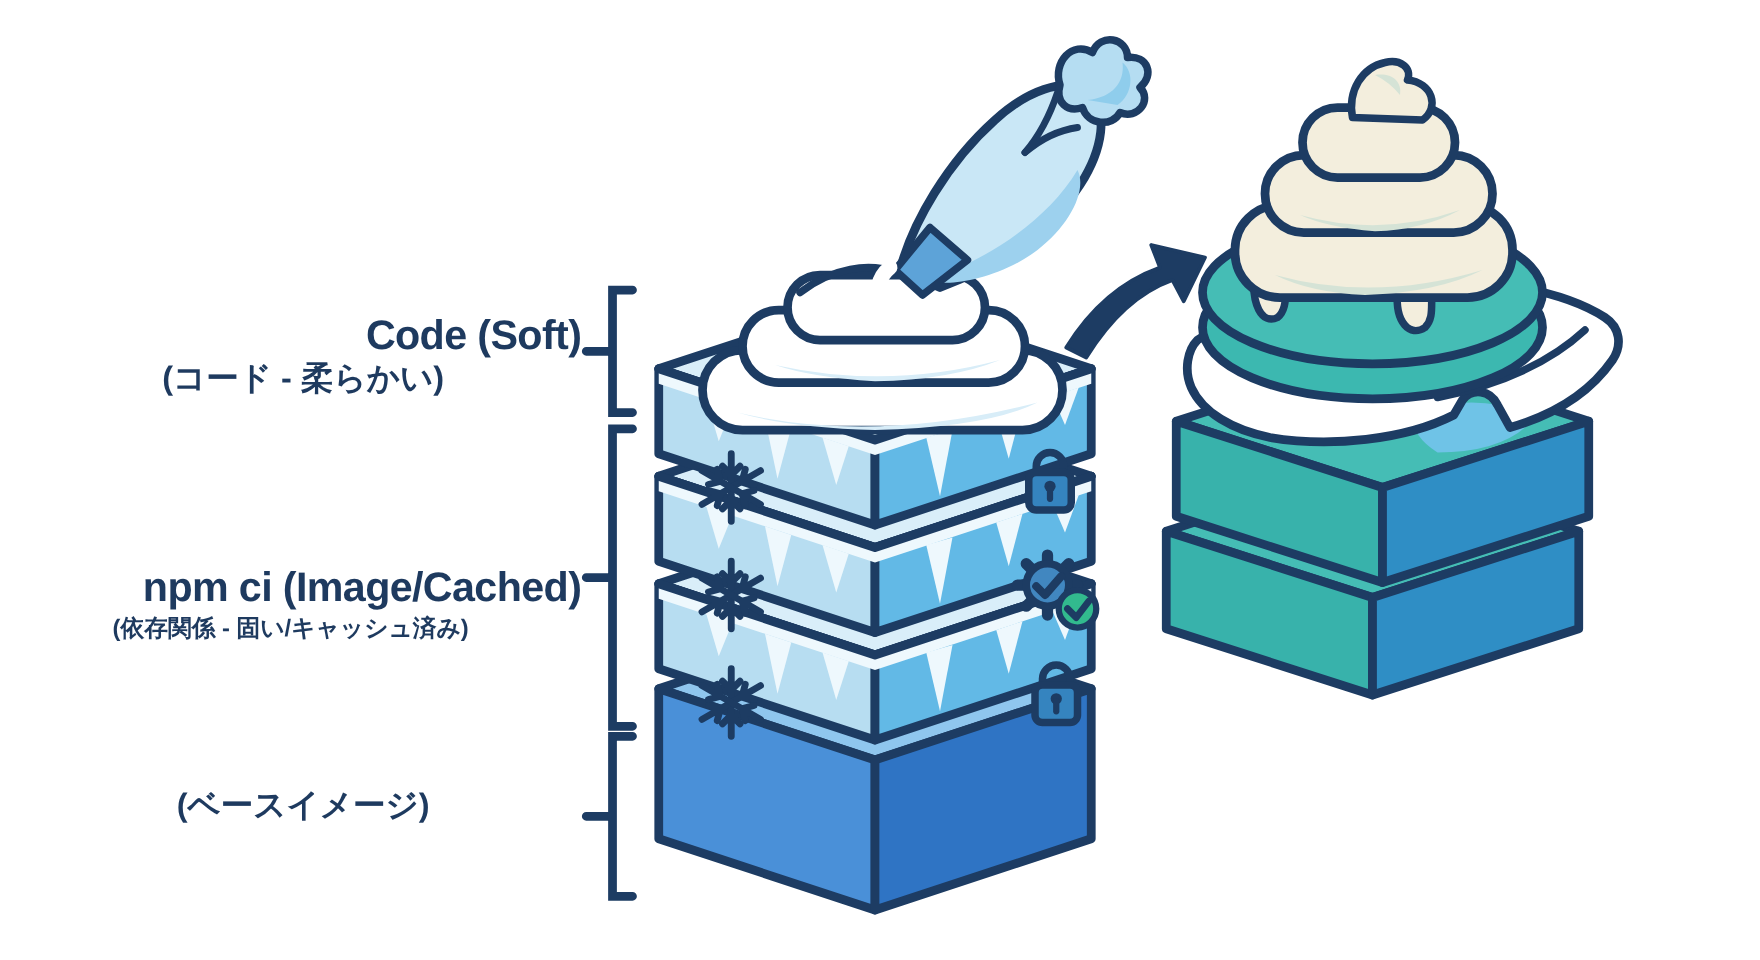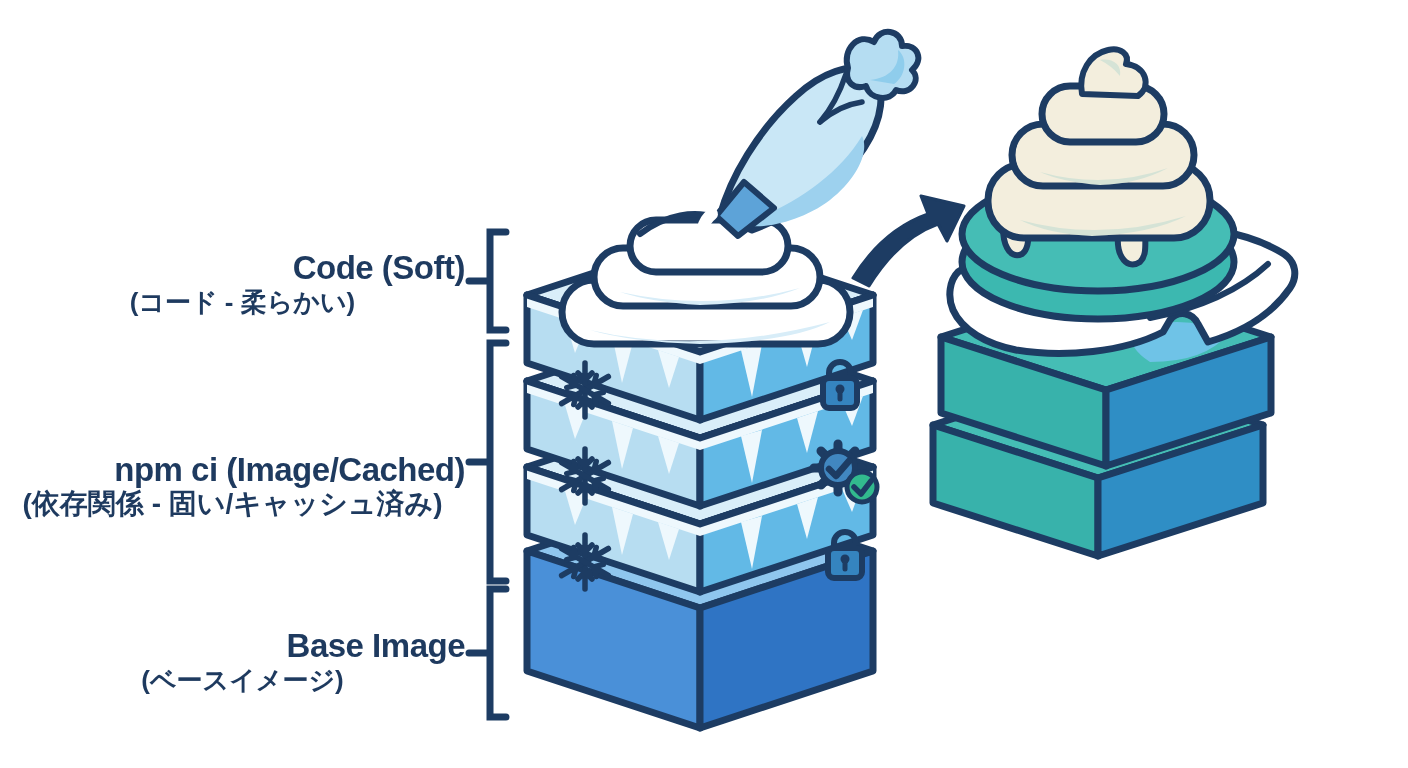--- a/index.html
+++ b/index.html
@@ -6,21 +6,21 @@
   body{
     width:1408px;height:768px;position:relative;overflow:hidden;
     background:#ffffff;
     font-family:"Liberation Sans","DejaVu Sans",sans-serif;
   }
   #stage{position:absolute;inset:0;}
   svg{position:absolute;left:0;top:0;}
   .label-group{position:absolute;text-align:right;color:#1e3a5f;}
   .label-en{font-size:33px;line-height:36px;font-weight:700;letter-spacing:-0.5px;white-space:nowrap;}
   .label-ja{font-size:26px;line-height:32px;font-weight:700;white-space:nowrap;text-align:center;}
-  .label-ja.small{font-size:28px;}
+  .label-ja.small{font-size:19px;}
 </style>
 </head>
 <body>
 
 <div id="stage">
 
 <svg width="1408" height="768" viewBox="0 0 1408 768">
   <defs>
     <g id="sfarm" stroke="#1d3c63" stroke-width="5.5" stroke-linecap="round" fill="none">
       <path d="M0,-27 L0,27 M-7,-17 L0,-10 L7,-17 M-7,17 L0,10 L7,17"></path>
@@ -154,17 +154,16 @@
   <div class="label-en">Code (Soft)</div>
   <div class="label-ja">(コード - 柔らかい)</div>
 </div>
 
 <div class="label-group" style="left:0px;top:452px;width:465px;">
   <div class="label-en">npm ci (Image/Cached)</div>
   <div class="label-ja small">(依存関係 - 固い/キャッシュ済み)</div>
 </div>
 
 <div class="label-group" style="left:20px;top:628px;width:445px;">
-  <div class="label-en">Base Image</div>
   <div class="label-ja">(ベースイメージ)</div>
 </div>
 
 </div>
 
 </body></html>

